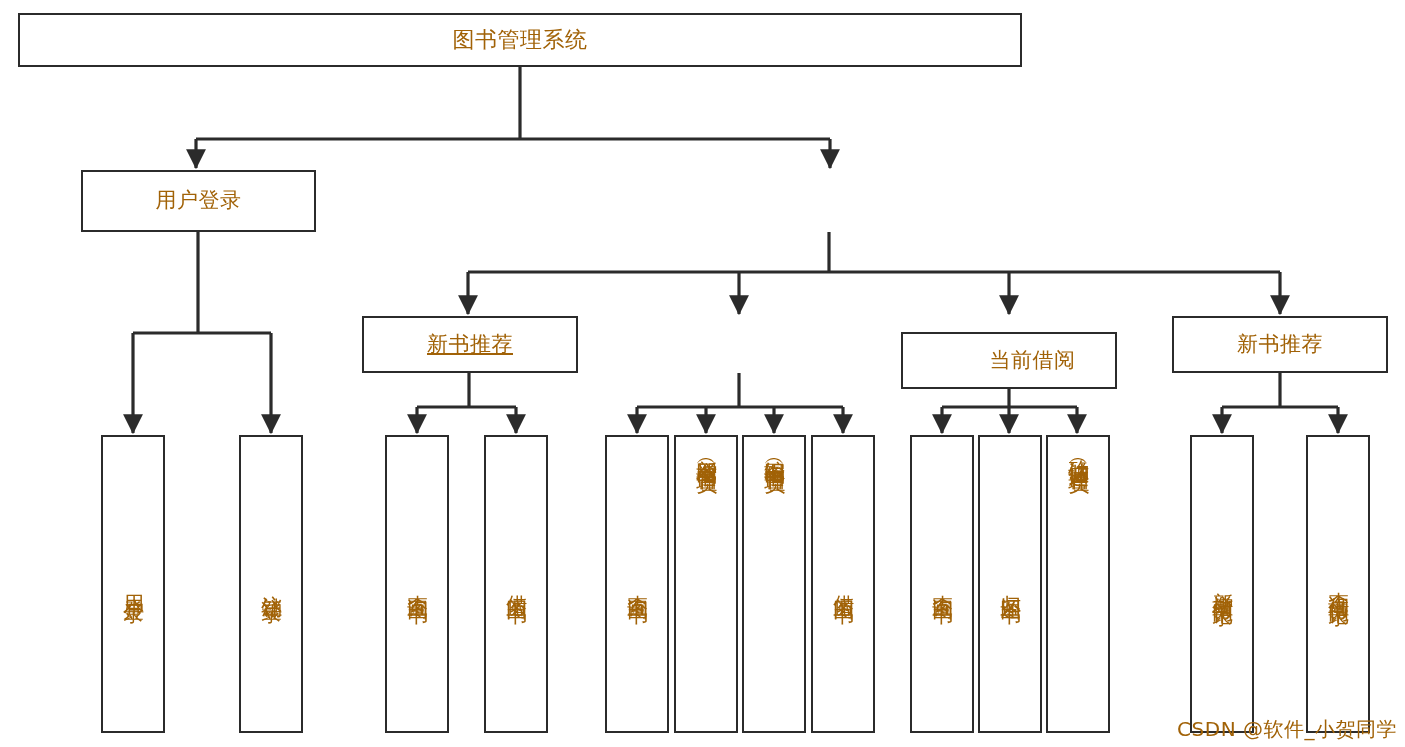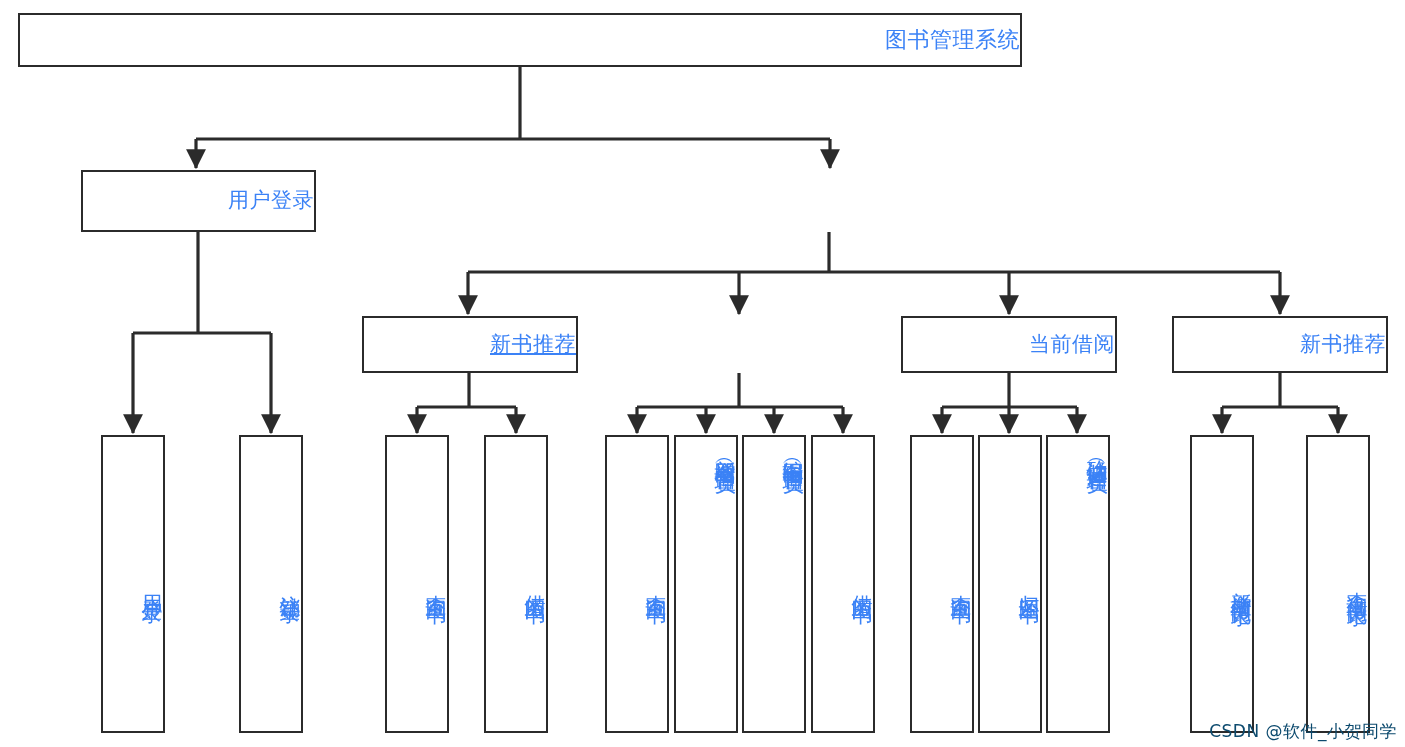--- a/index.html
+++ b/index.html
@@ -28,22 +28,22 @@
     height: 747px;
     pointer-events: none;
   }
   .node {
     position: absolute;
     box-sizing: border-box;
     background: #ffffff;
     border: 2.5px solid #2b2b2b;
     display: flex;
     align-items: center;
-    justify-content: flex-end;
-    color: #3b82f6;
+    justify-content: center;
+    color: #a16207;
     z-index: 2;
   }
   .node-label {
     display: block;
     text-align: center;
     white-space: pre-line;
     line-height: 1.04;
     letter-spacing: 0.5px;
   }
   
@@ -71,22 +71,22 @@
     letter-spacing: 2px;
   }
   .node.vert.centered {
     align-items: center;
     padding-top: 0;
   }
   #watermark {
     position: absolute;
     right: 8px;
     bottom: 4px;
-    font-size: 17px;
-    color: #0c4a6e;
+    font-size: 20px;
+    color: #a16207;
     z-index: 5;
     letter-spacing: 0.5px;
     white-space: nowrap;
   }
 </style>
 </head>
 <body>
 
 <div id="diagram-root">
 
@@ -147,21 +147,21 @@
   <div class="node horiz" style="left:81px; top:170px; width:235px; height:62px;">
     <span class="node-label">用户登录</span>
   </div>
 
 
   <div class="node horiz" style="left:362px; top:316px; width:216px; height:57px;text-decoration:underline;">
     <span class="node-label">新书推荐</span>
   </div>
 
 
-  <div class="node horiz" style="left:901px; top:316px; width:216px; height:57px;padding-left:47px;">
+  <div class="node horiz" style="left:901px; top:332px; width:216px; height:57px;padding-left:47px;">
     <span class="node-label">当前借阅</span>
   </div>
 
   <div class="node horiz" style="left:1172px; top:316px; width:216px; height:57px;">
     <span class="node-label">新书推荐</span>
   </div>
 
   <div class="node vert centered" style="left:101px; top:435px; width:64px; height:298px;">
     <span class="node-label">用户登录</span>
   </div>

